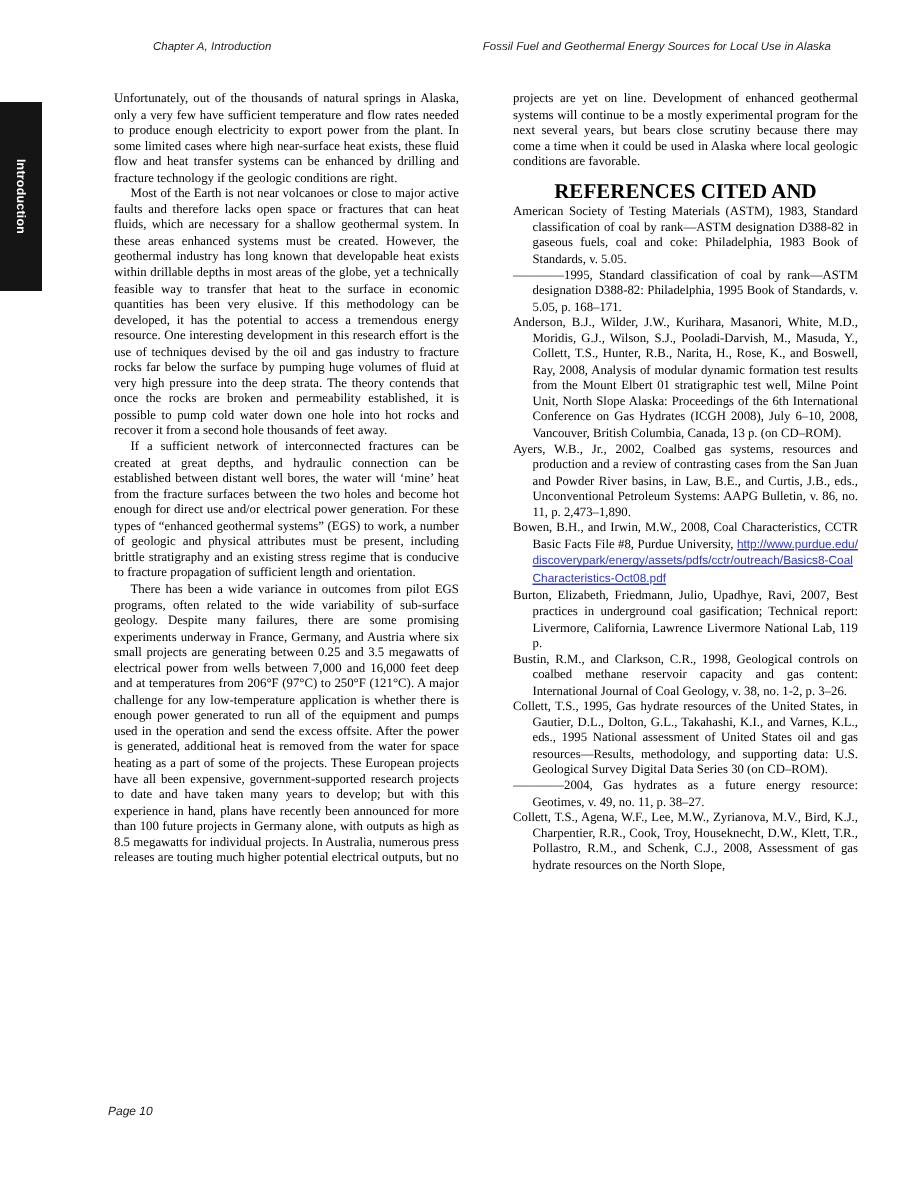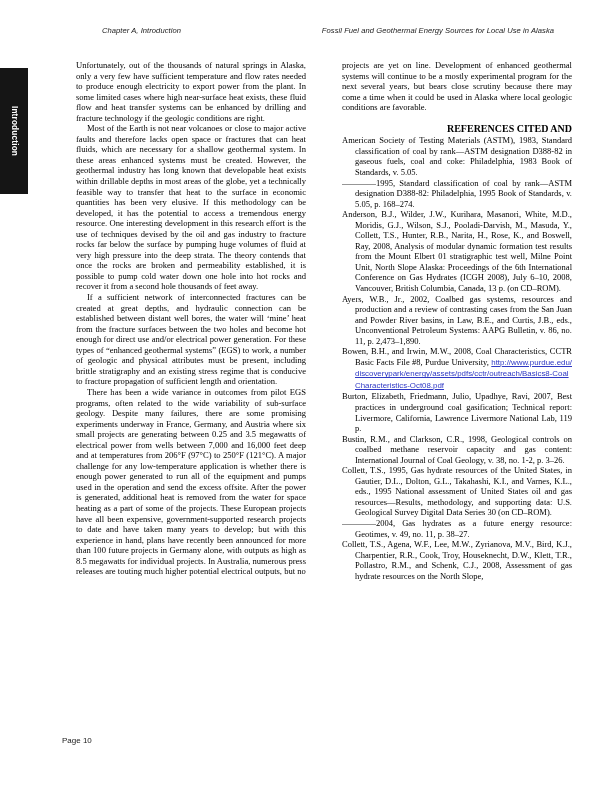--- a/index.html
+++ b/index.html
@@ -84,24 +84,24 @@
     text-align: justify;
     text-justify: inter-word;
     hyphens: manual;
     text-indent: 11px;
   }
   p.body-par.no-indent { text-indent: 0; }
 
   
   #ref-heading {
     margin: 11px 0 1px 0;
-    font-size: 10px;
+    font-size: 14px;
     line-height: 10.6px;
     font-weight: 700;
-    text-align: right;
+    text-align: center;
   }
   #ref-heading span { display: block; }
 
   
   ul#biblio {
     list-style: none;
     margin: 0;
     padding: 0;
   }
   ul#biblio li {
@@ -123,23 +123,24 @@
   
   #footer {
     position: absolute;
     left: 58px;
     bottom: 44px;
     width: 496px;
     height: 12px;
   }
   #page-number {
     position: absolute;
-    left: 4px;
+    left: 14px;
     top: 0;
     font-family: "Liberation Sans", sans-serif;
+    font-style: italic;
     font-size: 8px;
     color: #1a1a1a;
   }
 </style>
 </head>
 <body>
 
 <div id="side-tab">
   <span id="side-tab-label">Introduction</span>
 </div>
@@ -160,21 +161,21 @@
 
   <div class="column" id="col-right">
     <p class="body-par no-indent">projects are yet on line. Development of enhanced geothermal systems will continue to be a mostly experimental program for the next several years, but bears close scrutiny because there may come a time when it could be used in Alaska where local geologic conditions are favorable.</p>
 
     <h2 id="ref-heading">
       <span>REFERENCES CITED AND</span>
     </h2>
 
     <ul id="biblio">
       <li>American Society of Testing Materials (ASTM), 1983, Standard classification of coal by rank—ASTM designation D388-82 in gaseous fuels, coal and coke: Philadelphia, 1983 Book of Standards, v. 5.05.</li>
-      <li>————1995, Standard classification of coal by rank—ASTM designation D388-82: Philadelphia, 1995 Book of Standards, v. 5.05, p. 168–274.</li>
+      <li>————1995, Standard classification of coal by rank—ASTM designation D388-82: Philadelphia, 1995 Book of Standards, v. 5.05, p. 168–171.</li>
       <li>Anderson, B.J., Wilder, J.W., Kurihara, Masanori, White, M.D., Moridis, G.J., Wilson, S.J., Pooladi-Darvish, M., Masuda, Y., Collett, T.S., Hunter, R.B., Narita, H., Rose, K., and Boswell, Ray, 2008, Analysis of modular dynamic formation test results from the Mount Elbert 01 stratigraphic test well, Milne Point Unit, North Slope Alaska: Proceedings of the 6th International Conference on Gas Hydrates (ICGH 2008), July 6–10, 2008, Vancouver, British Columbia, Canada, 13 p. (on CD–ROM).</li>
       <li>Ayers, W.B., Jr., 2002, Coalbed gas systems, resources and production and a review of contrasting cases from the San Juan and Powder River basins, in Law, B.E., and Curtis, J.B., eds., Unconventional Petroleum Systems: AAPG Bulletin, v. 86, no. 11, p. 2,473–1,890.</li>
       <li><span>Bowen, B.H., and Irwin, M.W., 2008, Coal Characteristics, CCTR Basic Facts File #8, Purdue University, </span><a class="url" href="#">http://www.purdue.edu/discoverypark/energy/assets/pdfs/cctr/outreach/Basics8-CoalCharacteristics-Oct08.pdf</a></li>
       <li>Burton, Elizabeth, Friedmann, Julio, Upadhye, Ravi, 2007, Best practices in underground coal gasification; Technical report: Livermore, California, Lawrence Livermore National Lab, 119 p.</li>
       <li>Bustin, R.M., and Clarkson, C.R., 1998, Geological controls on coalbed methane reservoir capacity and gas content: International Journal of Coal Geology, v. 38, no. 1-2, p. 3–26.</li>
       <li>Collett, T.S., 1995, Gas hydrate resources of the United States, in Gautier, D.L., Dolton, G.L., Takahashi, K.I., and Varnes, K.L., eds., 1995 National assessment of United States oil and gas resources—Results, methodology, and supporting data: U.S. Geological Survey Digital Data Series 30 (on CD–ROM).</li>
       <li>————2004, Gas hydrates as a future energy resource: Geotimes, v. 49, no. 11, p. 38–27.</li>
       <li>Collett, T.S., Agena, W.F., Lee, M.W., Zyrianova, M.V., Bird, K.J., Charpentier, R.R., Cook, Troy, Houseknecht, D.W., Klett, T.R., Pollastro, R.M., and Schenk, C.J., 2008, Assessment of gas hydrate resources on the North Slope,</li>
     </ul>
   </div>

